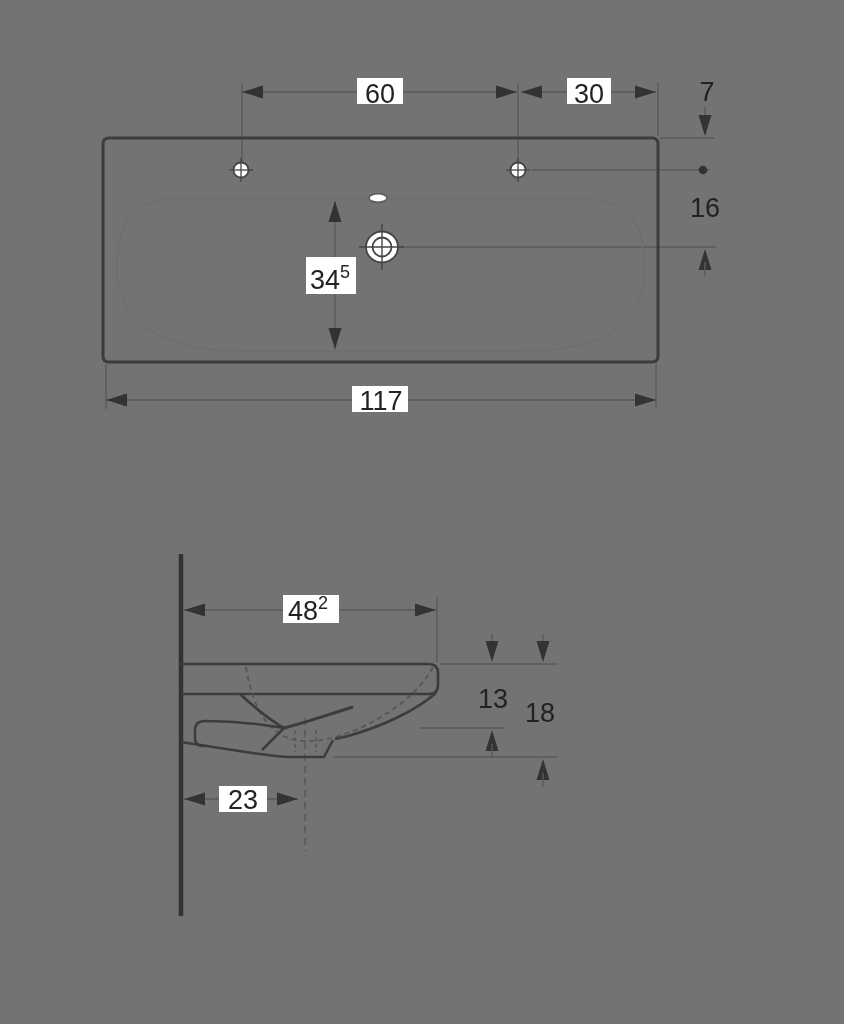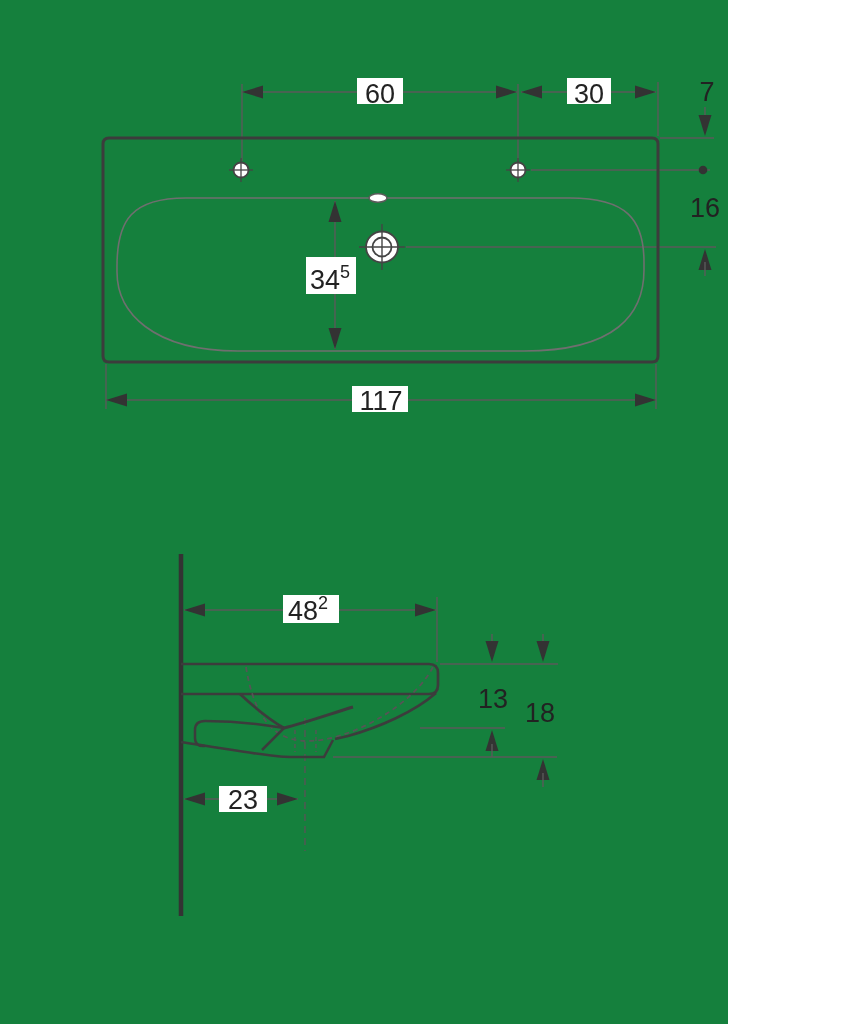--- a/index.html
+++ b/index.html
@@ -2,23 +2,23 @@
 <html><head>
 <meta charset="utf-8">
 <style>
   html, body {
     margin: 0;
     padding: 0;
     background: #ffffff;
   }
   .page {
     position: relative;
-    width: 728px;
+    width: 844px;
     height: 1024px;
-    background: #15803d;
+    background: #737373;
     overflow: hidden;
     font-family: "Liberation Sans", sans-serif;
   }
   svg text {
     font-family: "Liberation Sans", sans-serif;
     font-size: 27px;
     fill: #222222;
   }
   svg .sup { font-size: 18px; }
   .main-line   { stroke: #3c3c3c; fill: none; }

